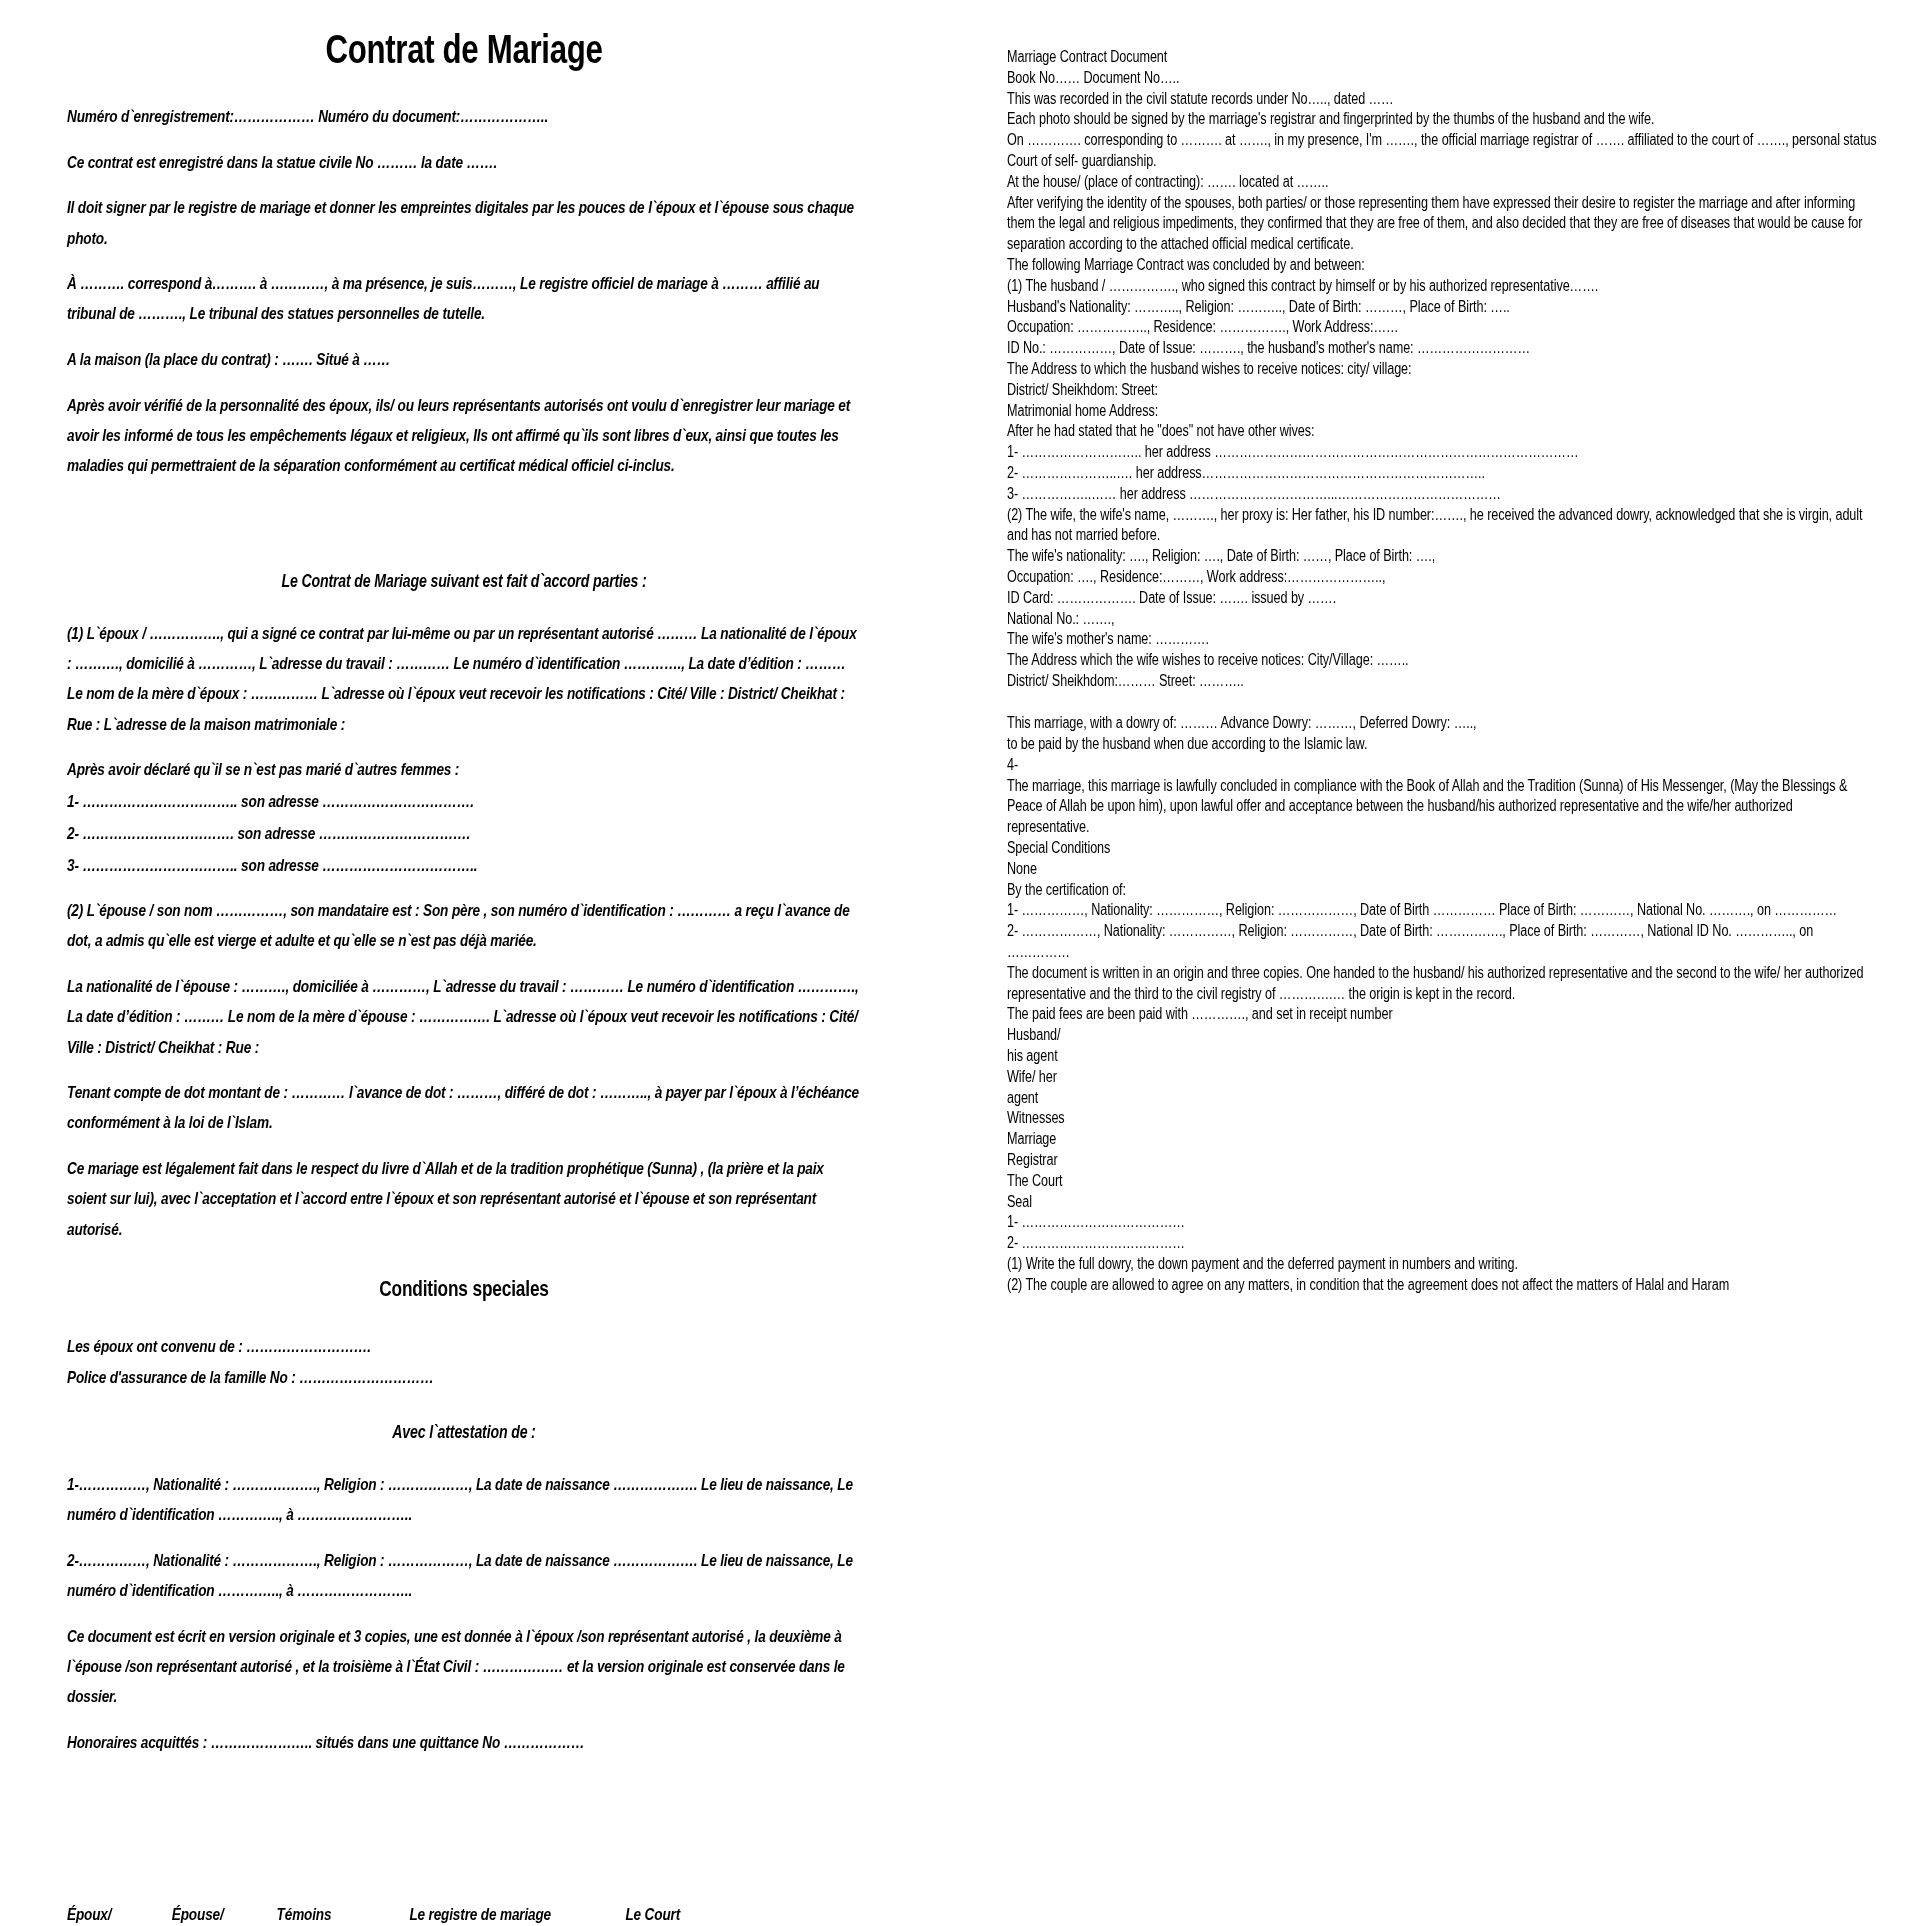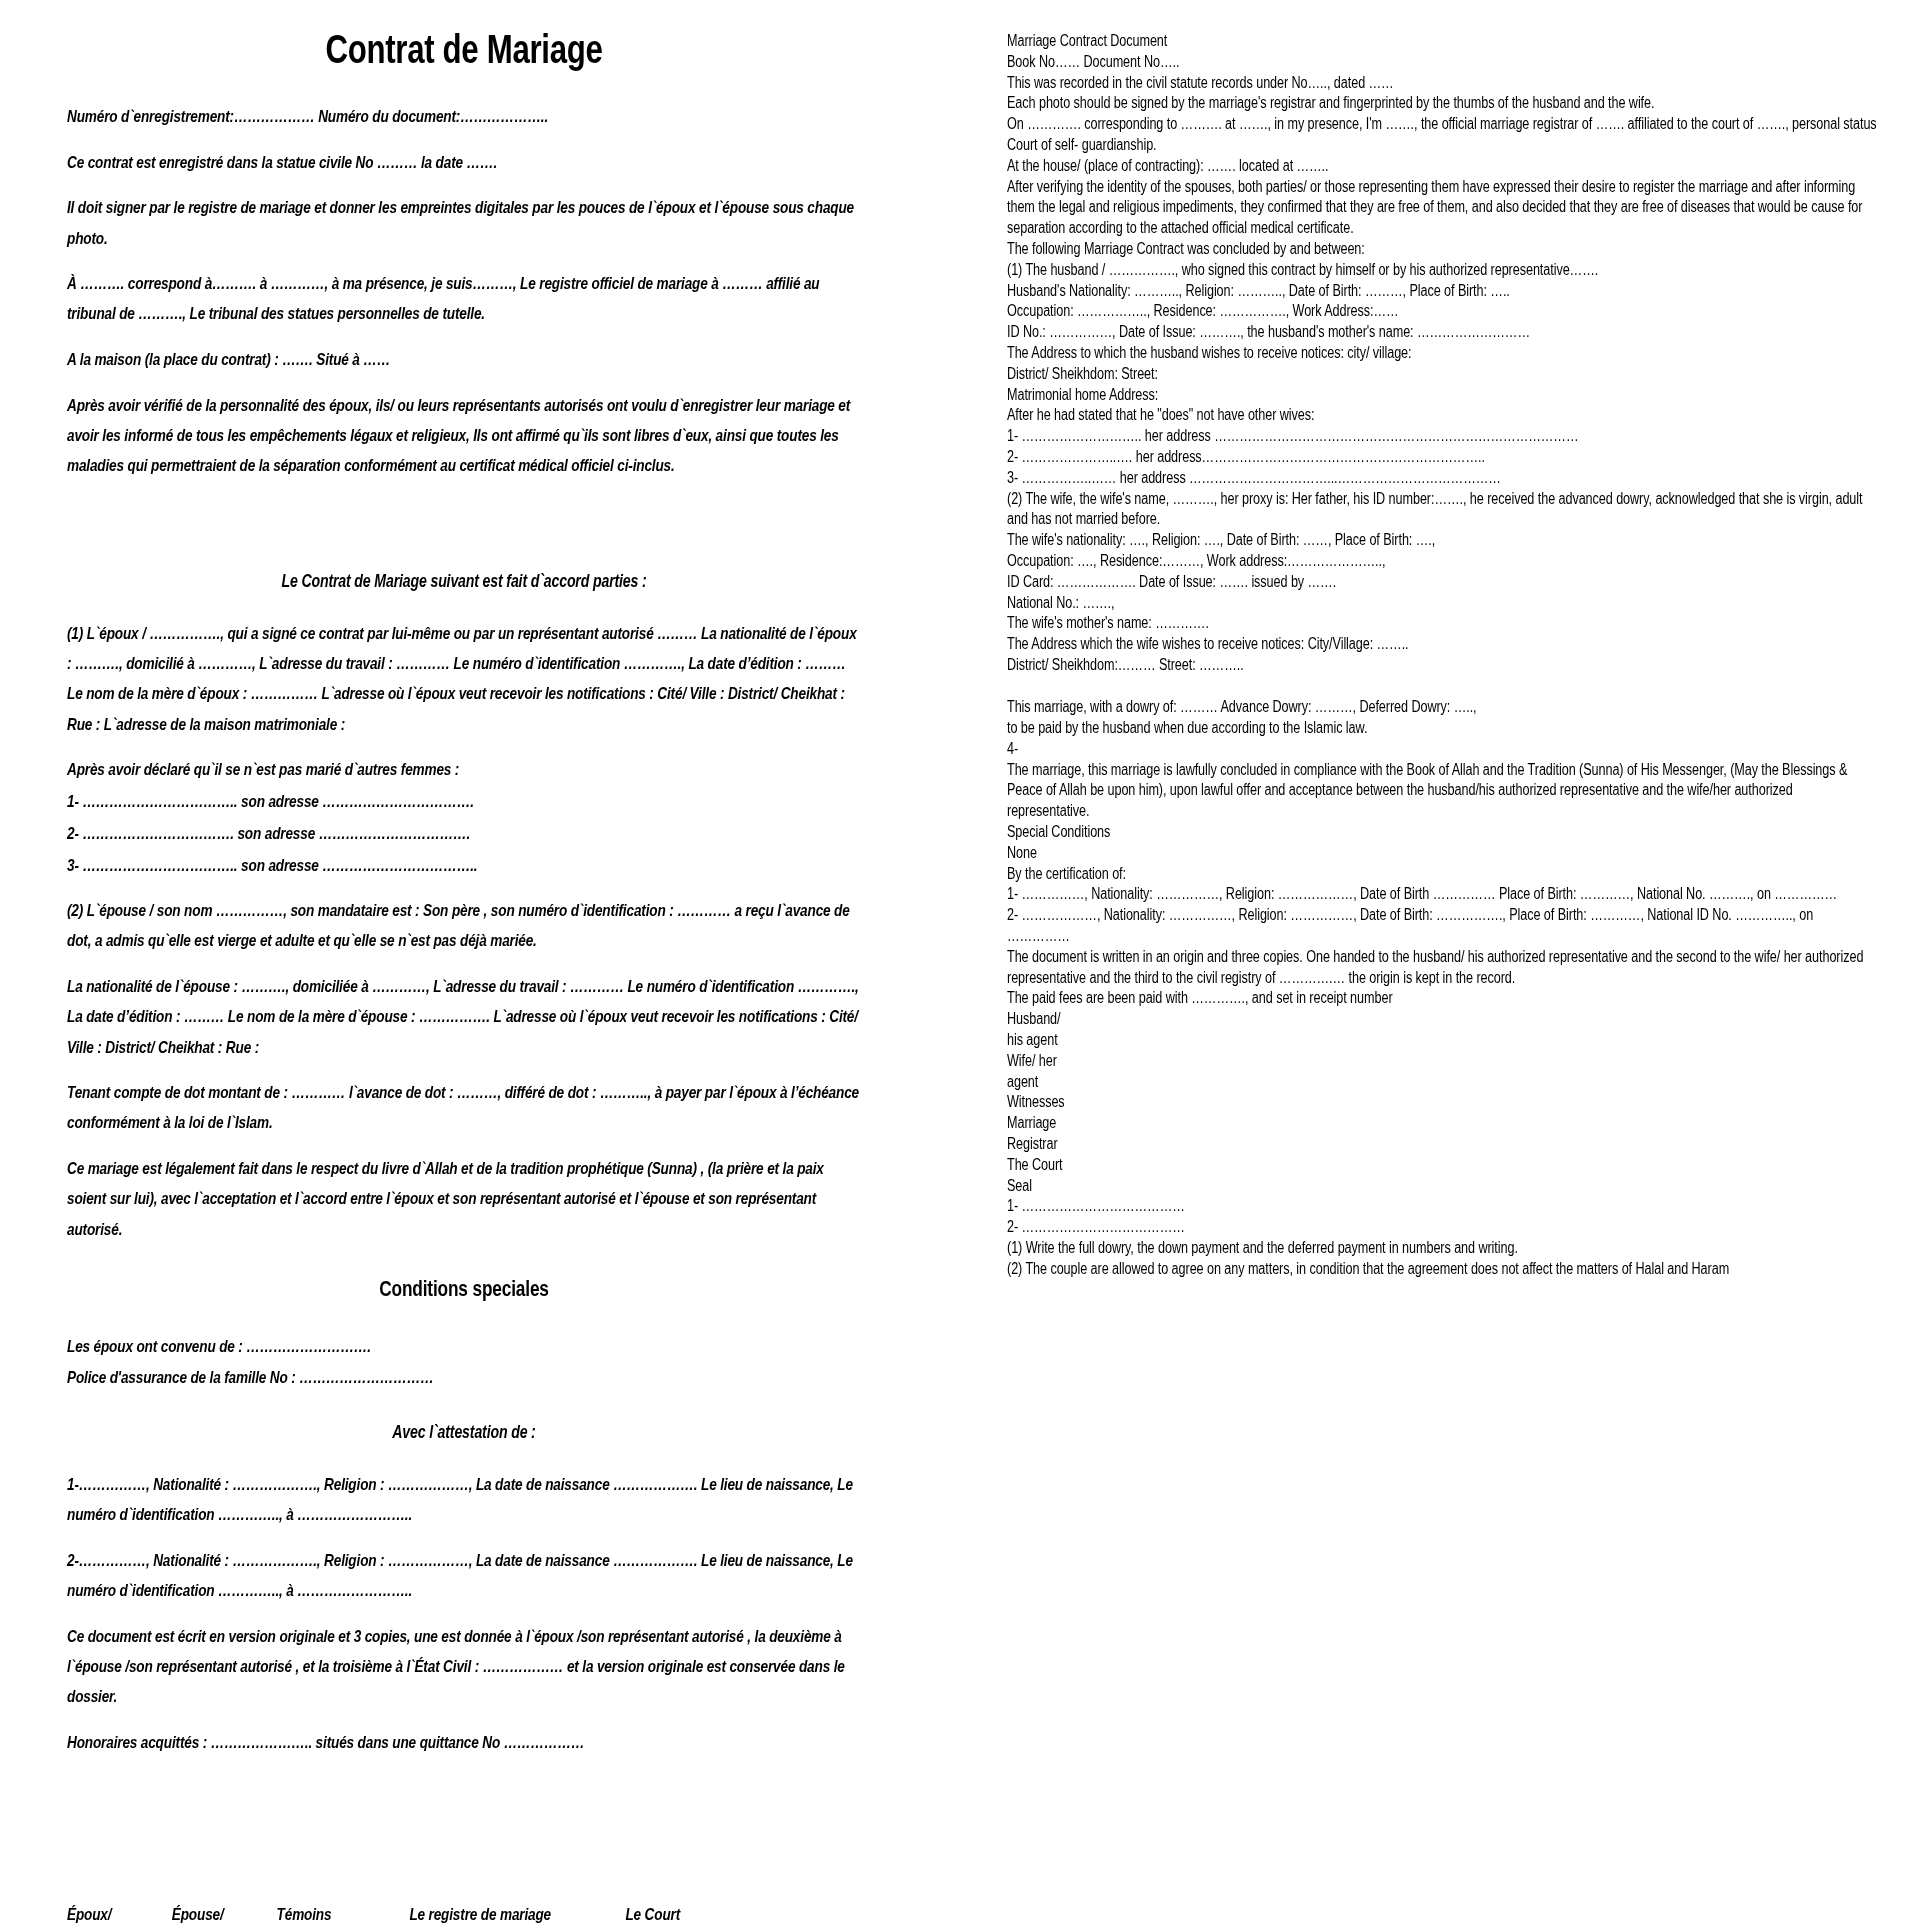--- a/index.html
+++ b/index.html
@@ -49,21 +49,21 @@
   .sig-table{width:100%;border-collapse:collapse;}
   .sig-table td{
     font-size:17px;font-weight:bold;font-style:italic;
     padding:0 0 0 0;vertical-align:top;white-space:nowrap;
   }
   .sig-table tr.row-head td{padding-bottom:32px;}
   .c1{width:131px;}.c2{width:131px;}.c3{width:166px;}.c4{width:270px;}.c5{width:auto;}
 
   
   .col-en{
-    position:absolute;left:1007px;top:31px;width:871px;
+    position:absolute;left:1007px;top:47px;width:871px;
   }
   .en{
     font-size:16px;
     font-weight:normal;
     line-height:1.30;
     letter-spacing:-0.1px;
     transform:scaleX(0.79);
     transform-origin:left top;
     width:126.5%;
   }

